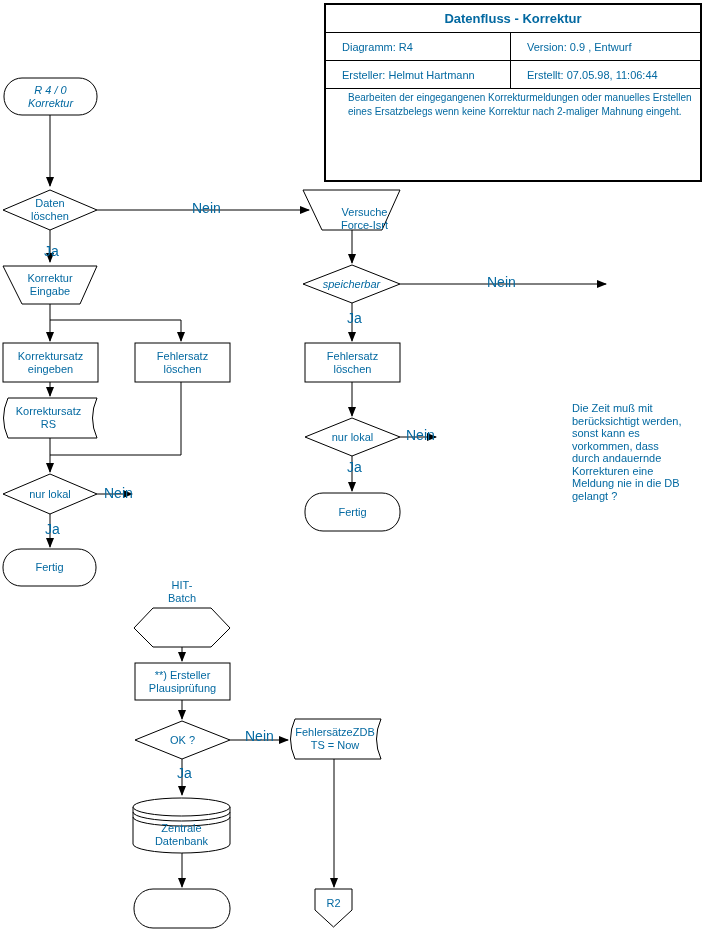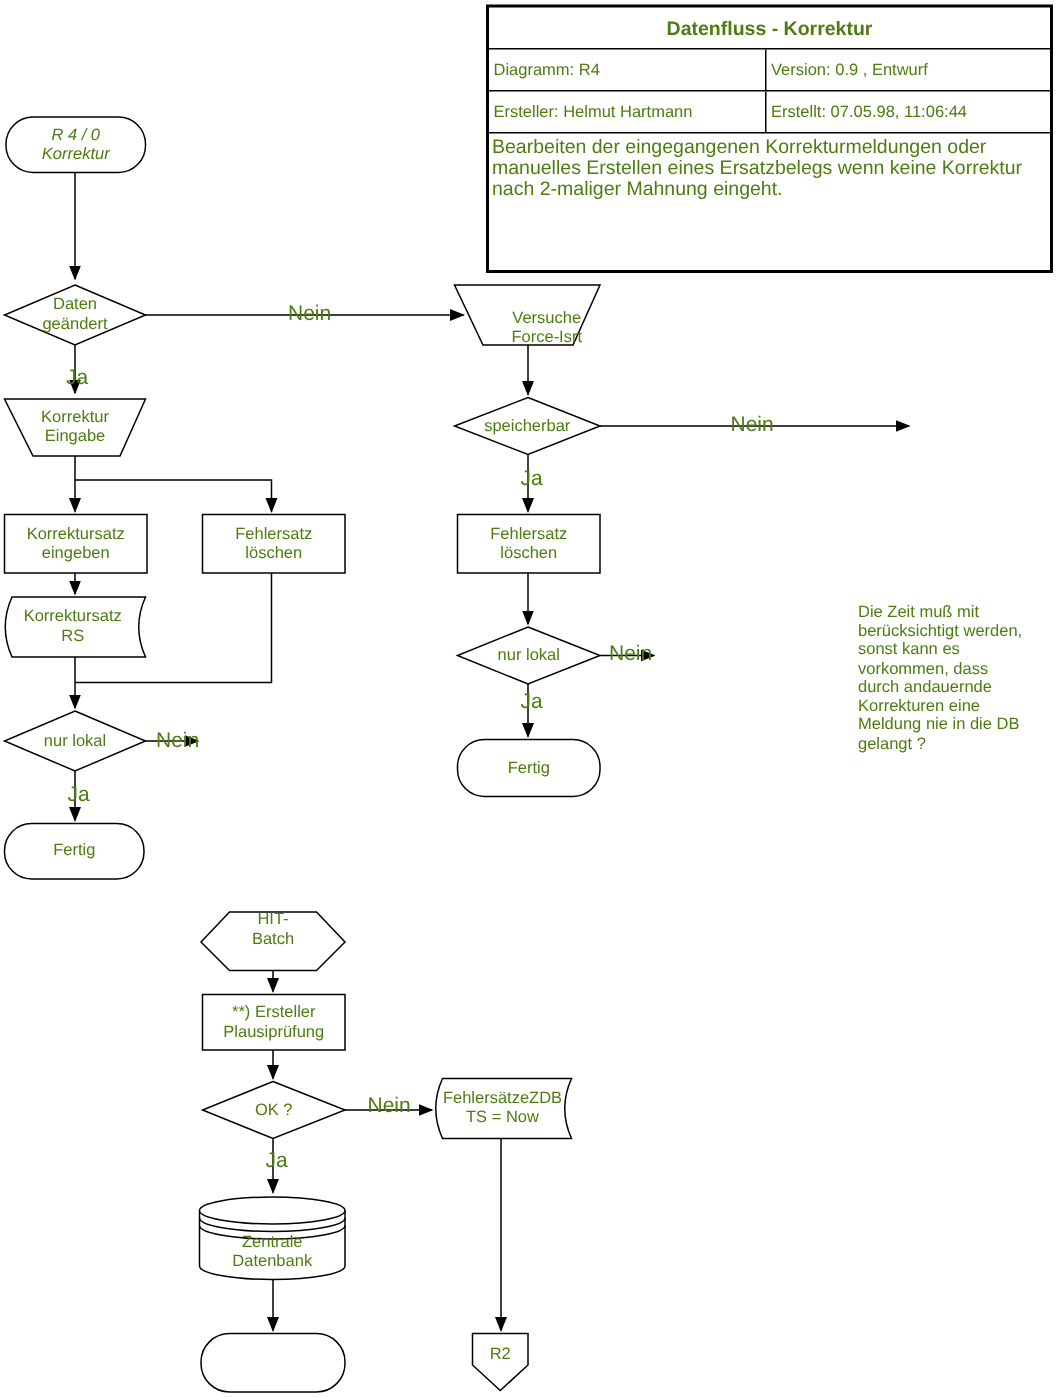--- a/index.html
+++ b/index.html
@@ -1,18 +1,18 @@
 <!DOCTYPE html>
 <html><head>
 <meta charset="utf-8">
 <style>
   html,body { margin:0; padding:0; background:#fff; }
   .page {
     position:relative; width:704px; height:931px; background:#ffffff;
-    font-family:"Liberation Sans", sans-serif; color:#4d7c0f; overflow:hidden;
+    font-family:"Liberation Sans", sans-serif; color:#0369a1; overflow:hidden;
   }
   .page svg { position:absolute; left:0; top:0; }
 
   
   .lbl {
     position:absolute; display:flex; align-items:center; justify-content:center;
     text-align:center; white-space:pre-line; font-size:11px; line-height:13px;
     pointer-events:none;
   }
   
@@ -28,24 +28,24 @@
     position:absolute; left:324px; top:3px; width:378px; height:179px;
     border:2px solid #000; box-sizing:border-box; background:#fff;
   }
   .tb-title {
     height:27px; border-bottom:1px solid #000; display:flex;
     align-items:center; justify-content:center; font-weight:bold; font-size:13px;
   }
   .tb-row { height:27px; border-bottom:1px solid #000; display:flex; }
   .tb-cell {
     flex:0 0 185px; border-right:1px solid #000; display:flex; align-items:center;
-    padding-left:3px; box-sizing:border-box; font-size:11px; white-space:nowrap;
+    padding-left:16px; box-sizing:border-box; font-size:11px; white-space:nowrap;
   }
   .tb-cell.last { flex:1 1 auto; border-right:none; }
-  .tb-desc { padding:2px 2px 0 2px; font-size:13px; line-height:14px; }
+  .tb-desc { padding:2px 2px 0 2px; font-size:10px; line-height:14px;margin-left:20px; }
 </style>
 </head>
 <body>
 
 <div class="page">
 
   <svg width="704" height="931" viewBox="0 0 704 931">
     <defs>
       <marker id="ah" markerWidth="11" markerHeight="9" refX="9" refY="4" orient="auto" markerUnits="userSpaceOnUse">
         <polygon points="0,0 10,4 0,8" fill="#000"></polygon>
@@ -113,39 +113,39 @@
     <div class="tb-row">
       <div class="tb-cell">Ersteller: Helmut Hartmann</div>
       <div class="tb-cell last">Erstellt:  07.05.98, 11:06:44</div>
     </div>
     <div class="tb-desc">Bearbeiten der eingegangenen Korrekturmeldungen oder manuelles Erstellen eines Ersatzbelegs wenn keine Korrektur nach 2-maliger Mahnung eingeht.</div>
   </div>
 
   <div class="lbl" style="left:4px;top:78px;width:93px;height:37px;font-style:italic;">R 4 / 0
 Korrektur</div>
   <div class="lbl" style="left:3px;top:191px;width:94px;height:38px;">Daten
-geändert</div>
+löschen</div>
   <div class="lbl" style="left:3px;top:266px;width:94px;height:38px;">Korrektur
 Eingabe</div>
   <div class="lbl" style="left:3px;top:343px;width:95px;height:39px;">Korrektursatz
 eingeben</div>
   <div class="lbl" style="left:135px;top:343px;width:95px;height:39px;">Fehlersatz
 löschen</div>
   <div class="lbl" style="left:0px;top:398px;width:97px;height:40px;">Korrektursatz
 RS</div>
   <div class="lbl" style="left:3px;top:474px;width:94px;height:40px;">nur lokal</div>
   <div class="lbl" style="left:3px;top:549px;width:93px;height:37px;">Fertig</div>
   <div class="lbl" style="left:316px;top:190px;width:97px;height:58px;">Versuche
 Force-Isrt</div>
-  <div class="lbl" style="left:303px;top:265px;width:97px;height:38px;">speicherbar</div>
+  <div class="lbl" style="left:303px;top:265px;width:97px;height:38px;font-style:italic;">speicherbar</div>
   <div class="lbl" style="left:305px;top:343px;width:95px;height:39px;">Fehlersatz
 löschen</div>
   <div class="lbl" style="left:305px;top:418px;width:95px;height:38px;">nur lokal</div>
   <div class="lbl" style="left:305px;top:493px;width:95px;height:38px;">Fertig</div>
-  <div class="lbl" style="left:134px;top:600px;width:96px;height:39px;">HIT-
+  <div class="lbl" style="left:134px;top:572px;width:96px;height:39px;">HIT-
 Batch</div>
   <div class="lbl" style="left:135px;top:663px;width:95px;height:37px;">**) Ersteller
 Plausiprüfung</div>
   <div class="lbl" style="left:135px;top:721px;width:95px;height:38px;">OK ?</div>
   <div class="lbl" style="left:289px;top:719px;width:92px;height:40px;">FehlersätzeZDB
 TS = Now</div>
   <div class="lbl" style="left:133px;top:818px;width:97px;height:34px;">Zentrale
 Datenbank</div>
   <div class="lbl" style="left:315px;top:891px;width:37px;height:24px;">R2</div>
 

